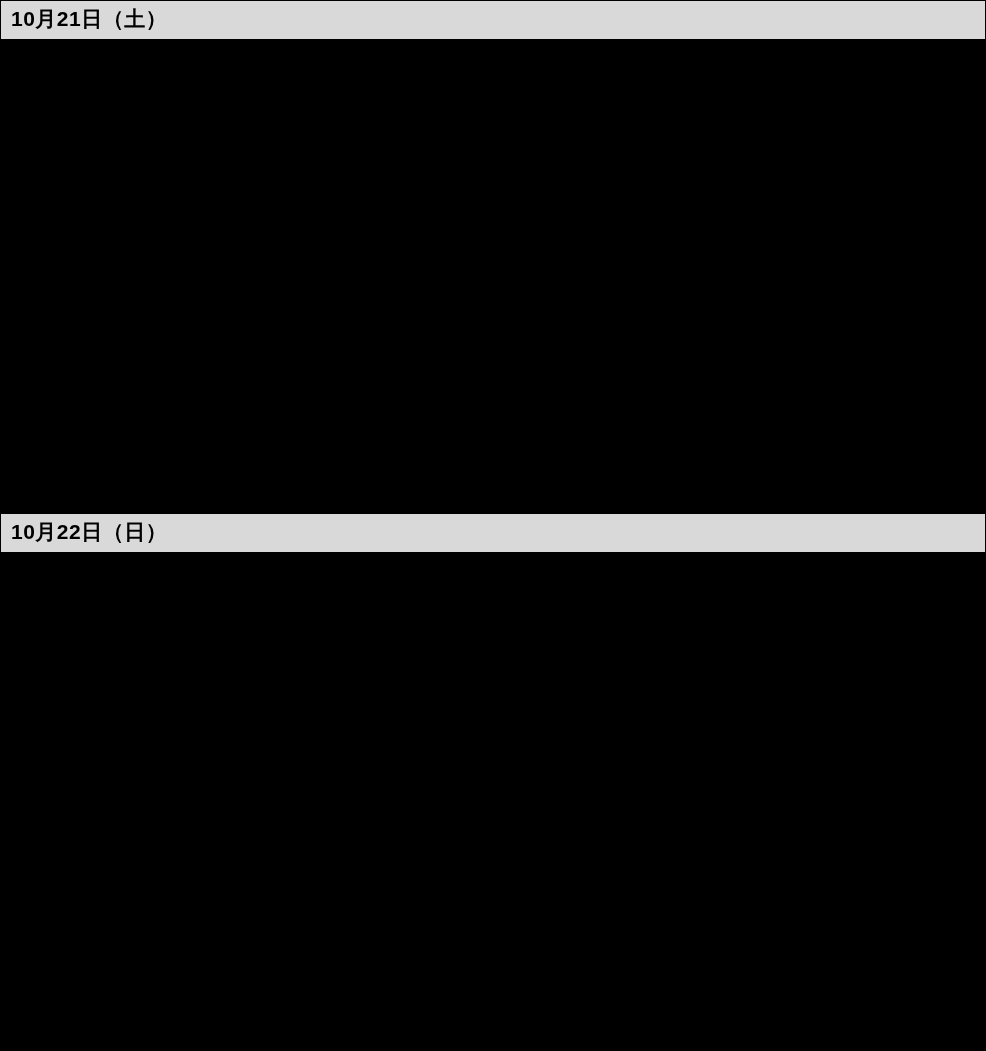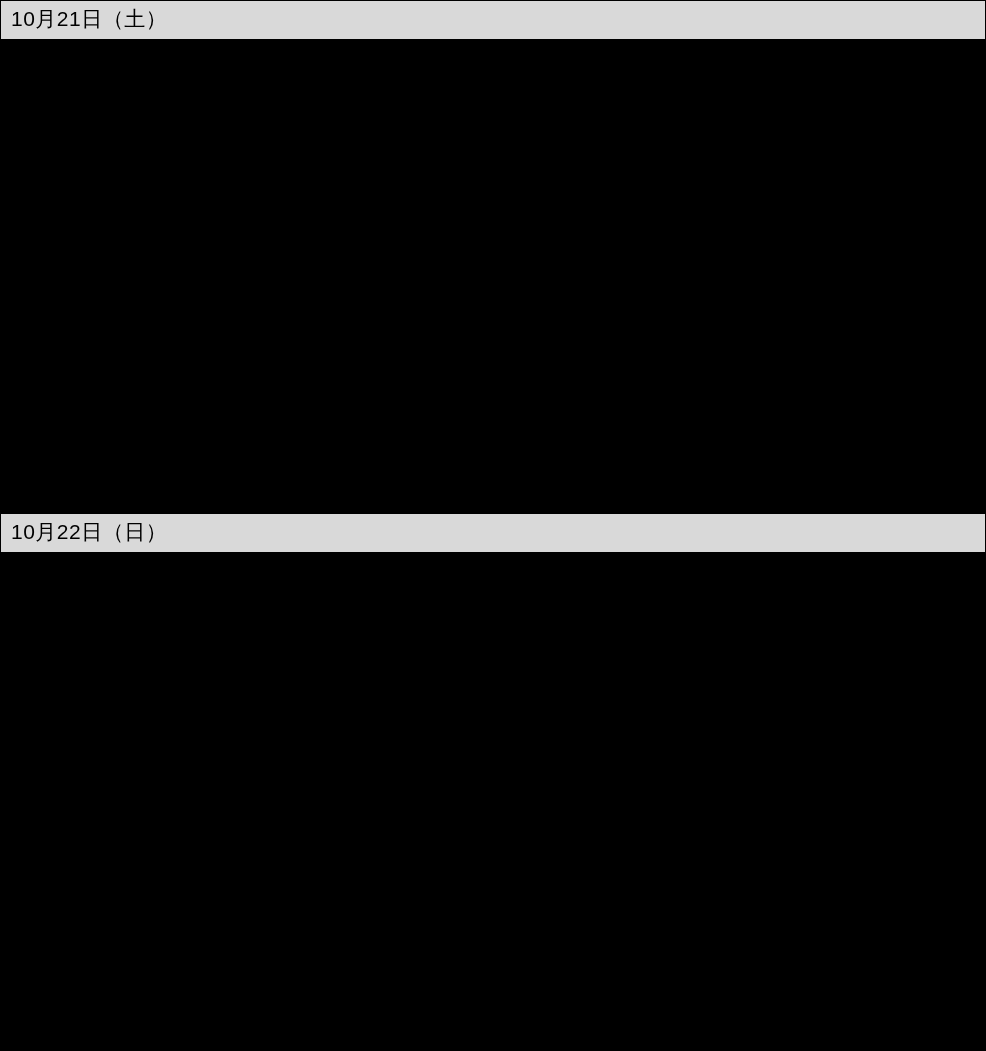--- a/index.html
+++ b/index.html
@@ -1,20 +1,20 @@
 <!DOCTYPE html>
 <html><head>
   <meta charset="utf-8">
   <style>
     * { box-sizing: border-box; margin: 0; padding: 0; }
     body { width: 986px; height: 1051px; background: #000; font-family: Verdana, "Meiryo", sans-serif; }
     .date-header {
       background: #d9d9d9;
       color: #000;
-      font-weight: normal;
+      font-weight: bold;
       font-size: 21px;
       padding: 4px 10px 6px 10px;
       border: 1px solid #000;
       letter-spacing: 0.5px;
     }
     .black-block { background: #000; width: 100%; }
     .b1 { height: 473px; }
     .b2 { height: 506px; }
   </style>
 </head>

